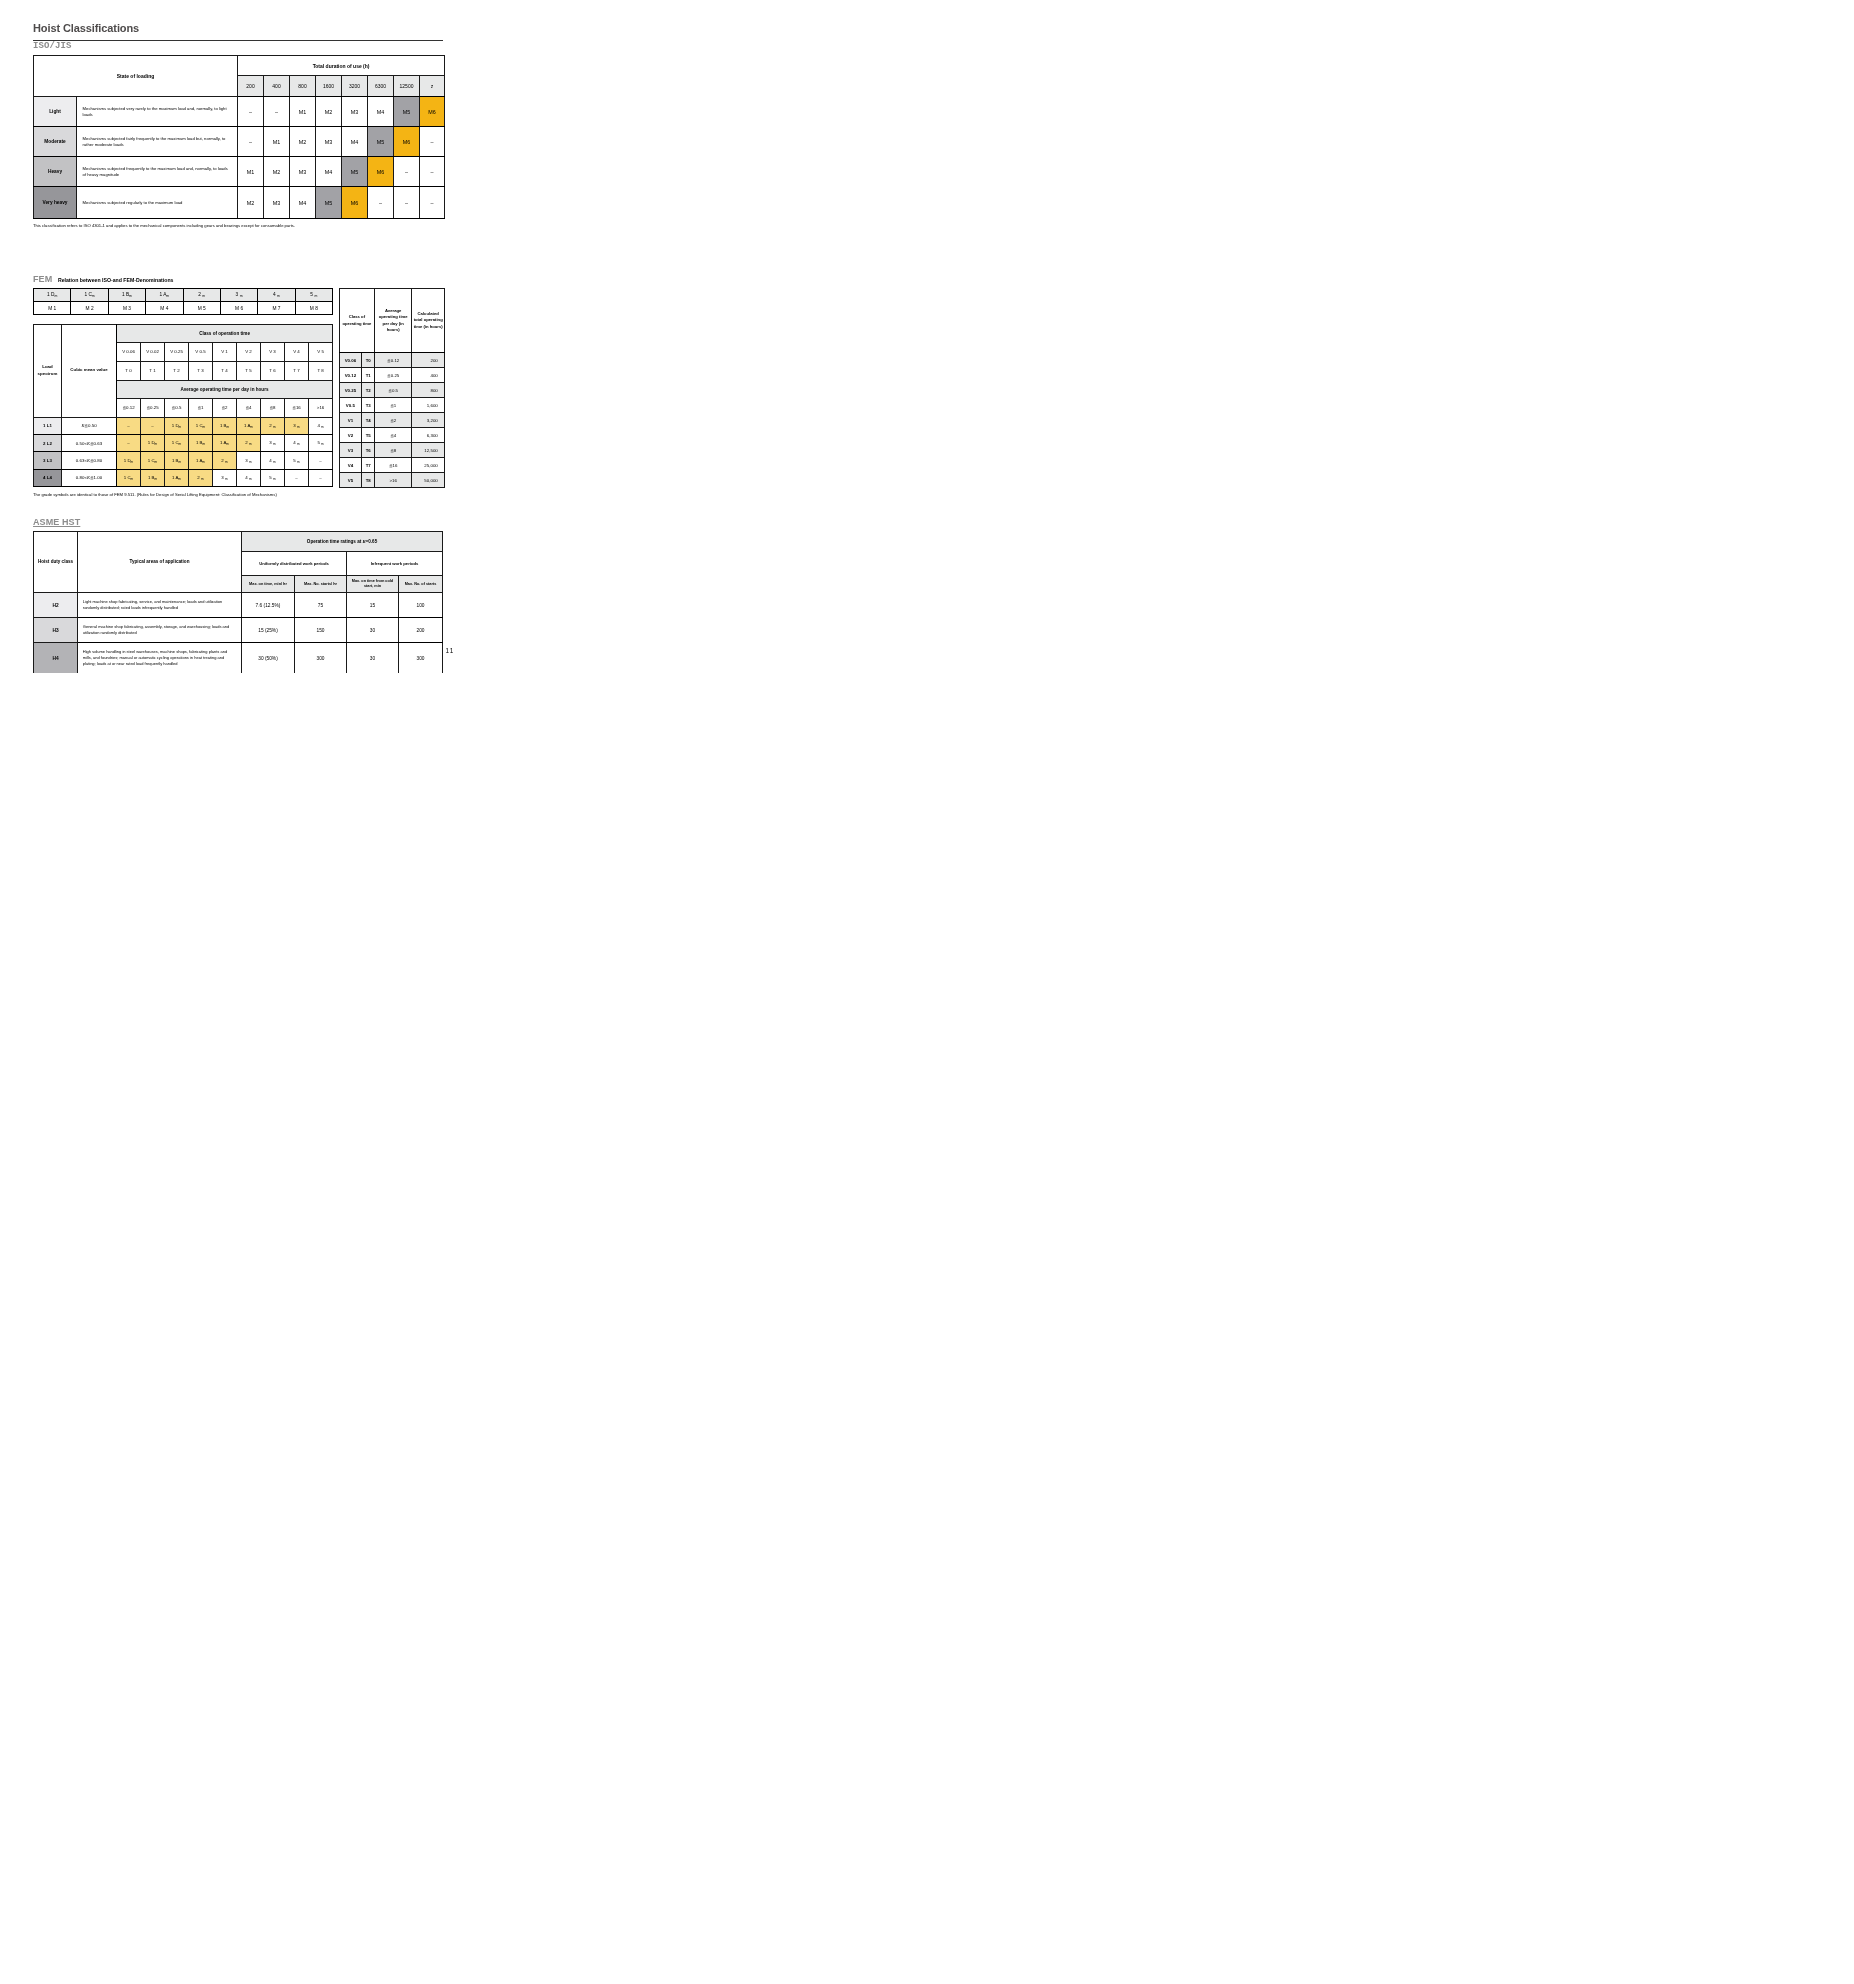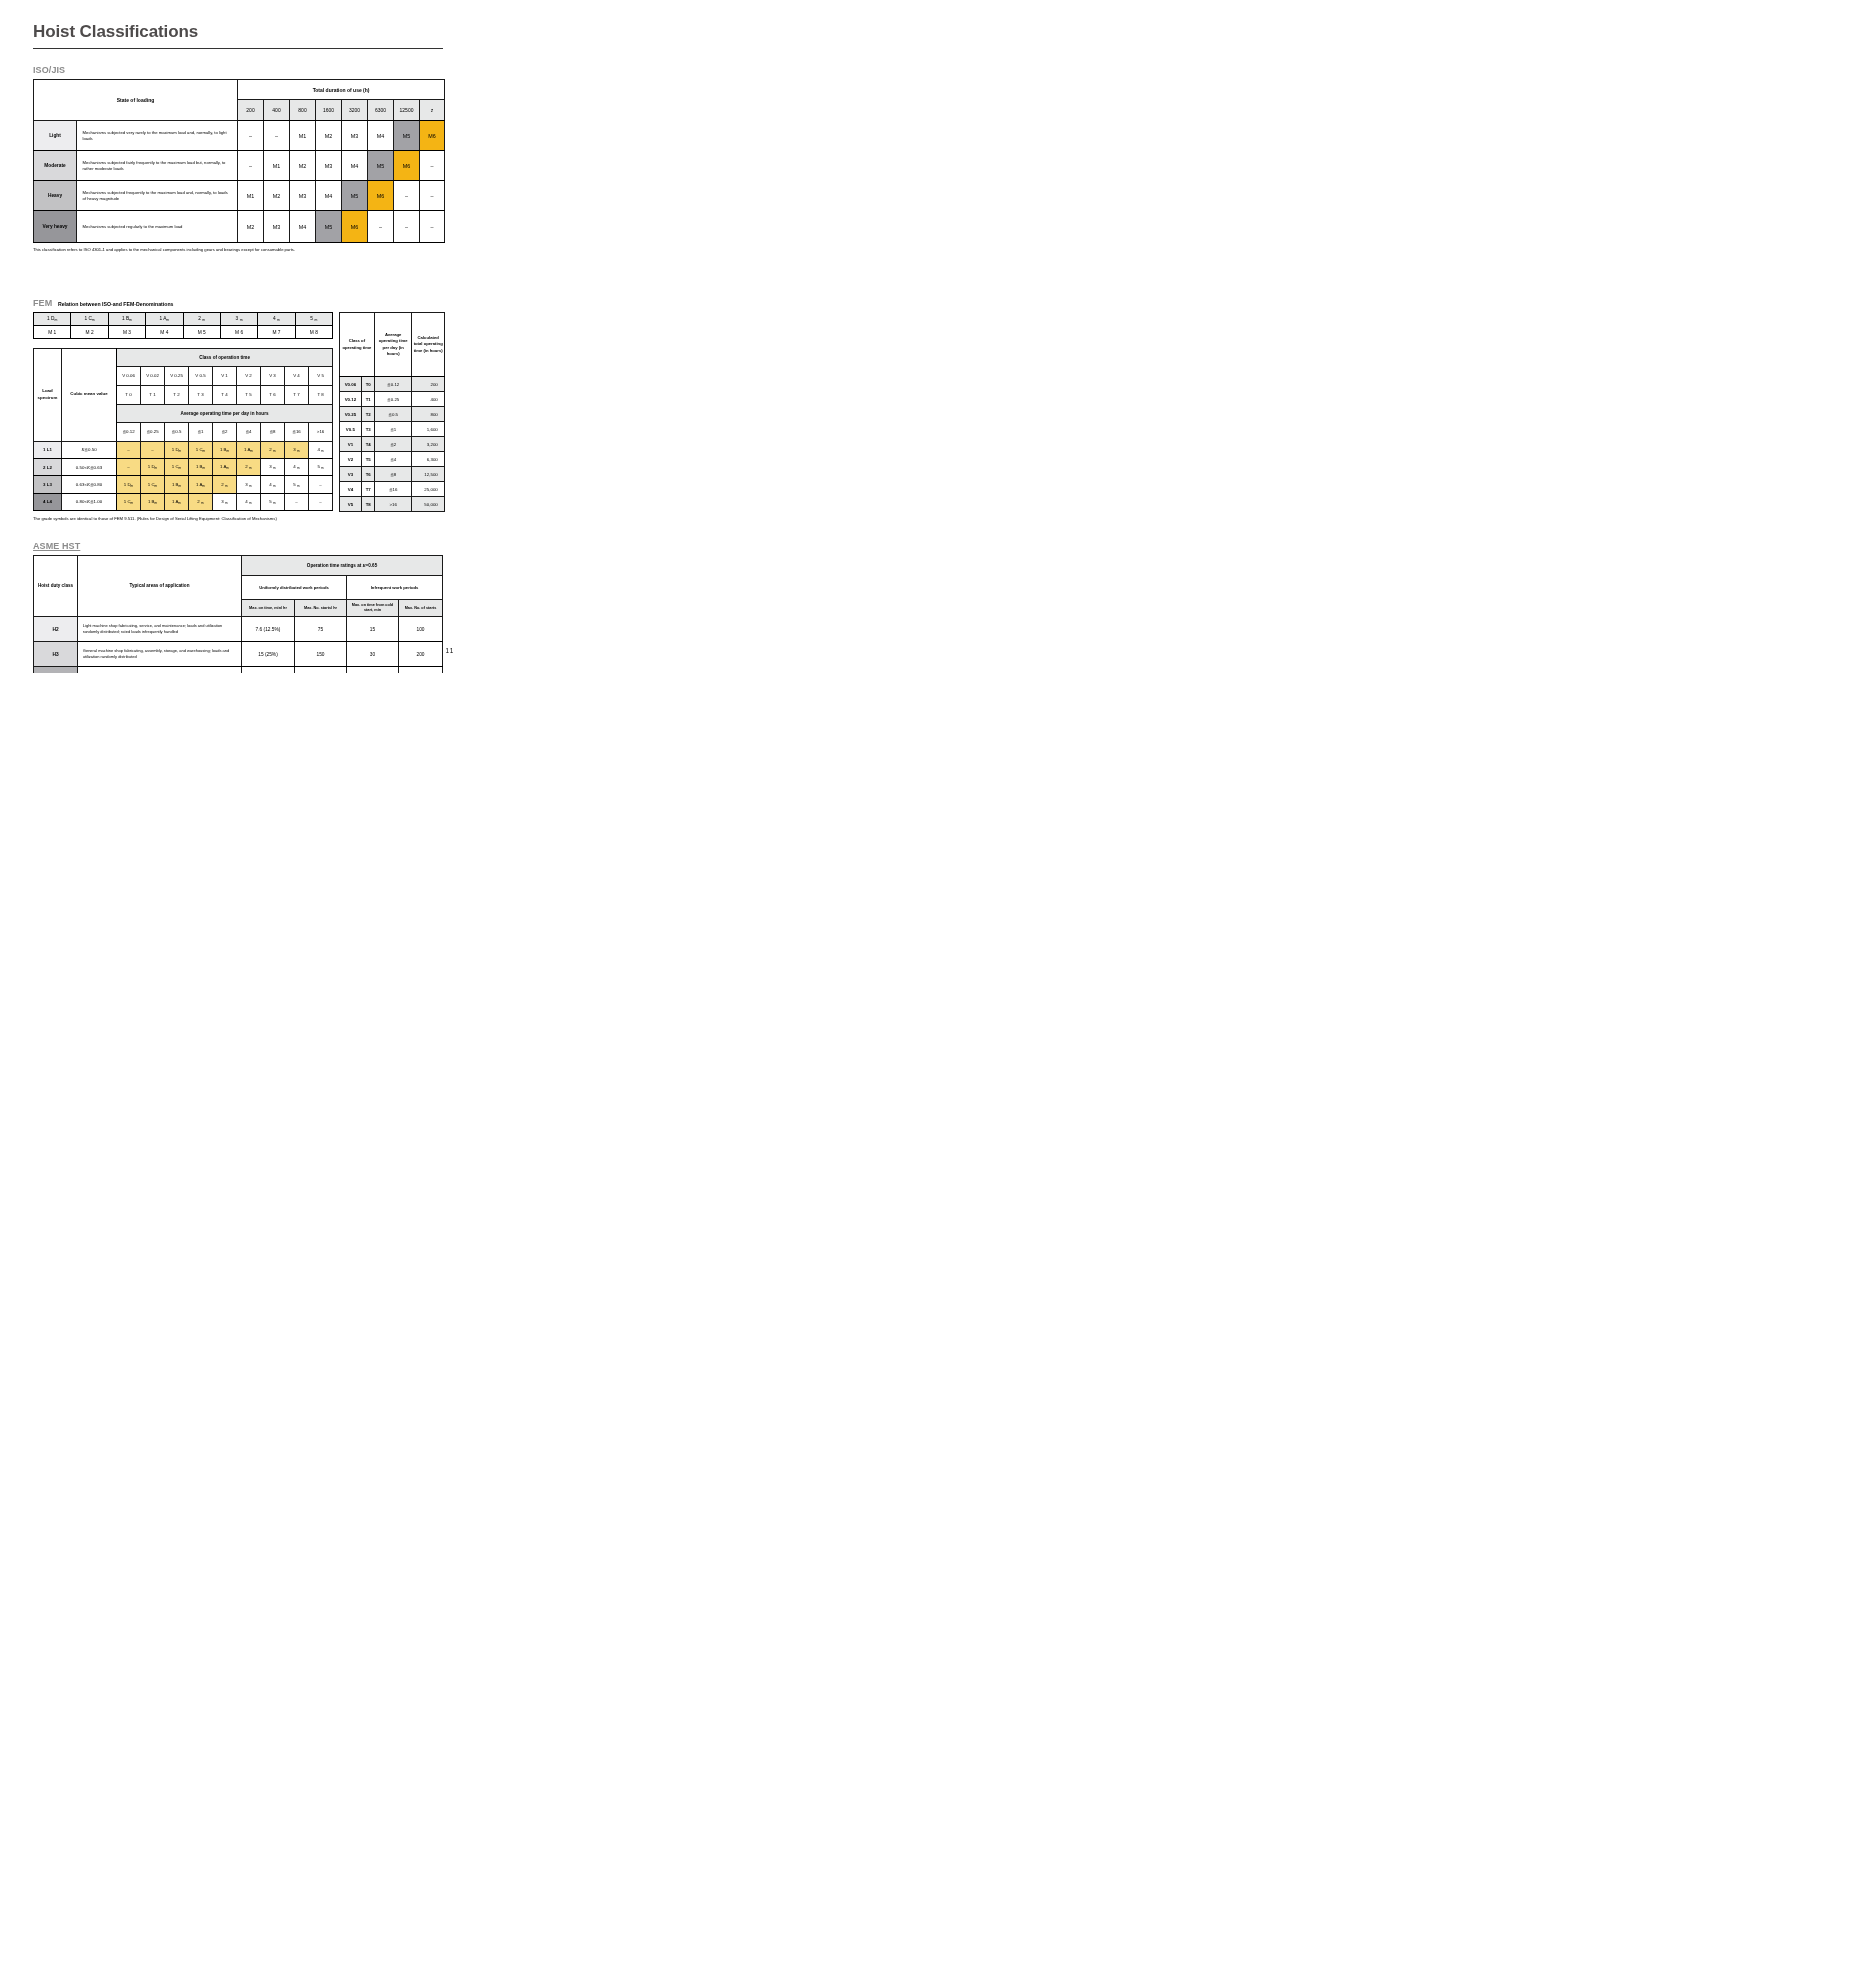--- a/index.html
+++ b/index.html
@@ -1,21 +1,21 @@
 <!DOCTYPE html>
 <html style="font-size:6.4px"><head>
 <meta charset="utf-8">
 <style>
   html,body{margin:0;padding:0;background:#ffffff;}
   body{width:464px;height:673px;position:relative;font-family:"Liberation Sans","DejaVu Sans",sans-serif;color:#000;}
   .content{padding:22px 21px 0 33px;}
-  .page-title{font-size:17px;font-weight:bold;color:#4e4b4b;letter-spacing:-0.1px;}
+  .page-title{font-size:11px;font-weight:bold;color:#4e4b4b;letter-spacing:-0.1px;}
   .title-rule{border:0;border-top:0.8px solid #333;margin:6.4px 0 0 0;}
   .section-heading{font-size:9px;font-weight:bold;color:#8c8c8c;letter-spacing:0.1px;}
-  .iso-heading{margin-top:16px;}
+  .iso-heading{margin-top:0;font-family:Liberation Mono, monospace;}
   table{border-collapse:collapse;table-layout:fixed;}
   td{overflow:hidden;}
 
   
   .iso-table{width:410px;margin-top:3.6px;border:0.6px solid #000;}
   .iso-table td{border:0.4px solid #1a1a1a;text-align:center;vertical-align:middle;}
   .iso-table .sol{font-size:5px;font-weight:bold;background:#fff;}
   .iso-table .tdh{font-size:5px;font-weight:bold;background:#fff;height:17.5px;}
   .iso-hdr2 td{background:#e7e8e8;font-size:5px;height:18px;border-bottom:1.2px solid #000;}
   .iso-row td{border-bottom:0.8px solid #000;}

